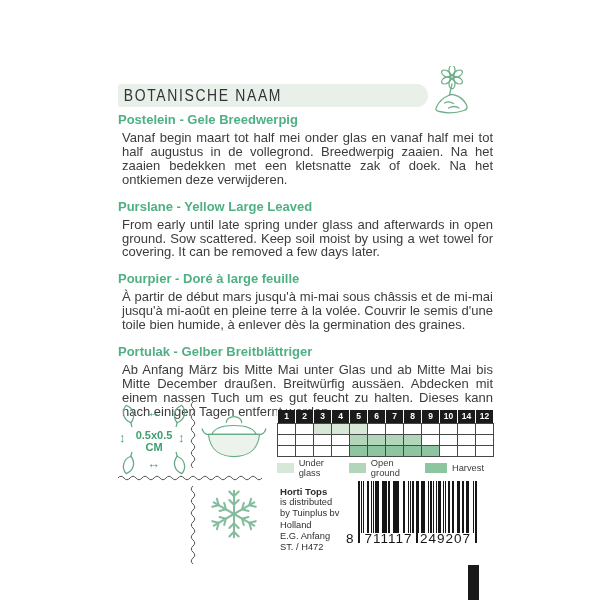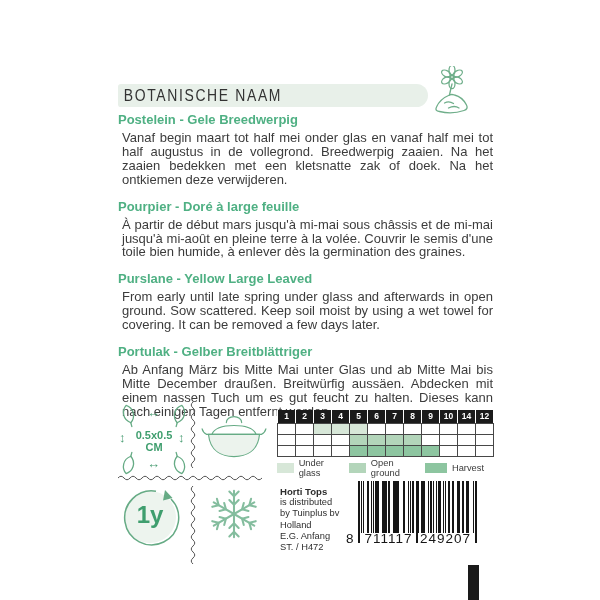--- a/index.html
+++ b/index.html
@@ -98,26 +98,26 @@
       <path d="M19.5 42 Q25.5 39 30 42"></path>
     </svg>
   </div>
 
   <div class="sections">
     <div class="sec">
       <h2>Postelein - Gele Breedwerpig</h2>
       <p>Vanaf begin maart tot half mei onder glas en vanaf half mei tot half augustus in de vollegrond. Breedwerpig zaaien. Na het zaaien bedekken met een kletsnatte zak of doek. Na het ontkiemen deze verwijderen.</p>
     </div>
     <div class="sec">
+      <h2>Purslane - Yellow Large Leaved</h2>
+      <p>From early until late spring under glass and afterwards in open ground. Sow scattered. Keep soil moist by using a wet towel for covering. It can be removed a few days later.</p>
+    </div>
+    <div class="sec">
       <h2>Pourpier - Doré à large feuille</h2>
       <p>À partir de début mars jusqu'à mi-mai sous châssis et de mi-mai jusqu'à mi-août en pleine terre à la volée. Couvrir le semis d'une toile bien humide, à enlever dès la germination des graines.</p>
-    </div>
-    <div class="sec">
-      <h2>Purslane - Yellow Large Leaved</h2>
-      <p>From early until late spring under glass and afterwards in open ground. Sow scattered. Keep soil moist by using a wet towel for covering. It can be removed a few days later.</p>
     </div>
     <div class="sec">
       <h2>Portulak - Gelber Breitblättriger</h2>
       <p>Ab Anfang März bis Mitte Mai unter Glas und ab Mitte Mai bis Mitte December draußen. Breitwürfig aussäen. Abdecken mit einem nassen Tuch um es gut feucht zu halten. Dieses kann nach einigen Tagen entfernt werden.</p>
     </div>
   </div>
 
   <div class="icon-grid">
 
     <div class="cell cell-spacing">
@@ -170,28 +170,20 @@
       <path d="M0 4 q3 -3.5 6 0 t6 0 t6 0 t6 0 t6 0 t6 0 t6 0 t6 0 t6 0 t6 0 t6 0 t6 0 t6 0 t6 0 t6 0 t6 0 t6 0 t6 0 t6 0 t6 0 t6 0 t6 0 t6 0 t6 0"></path>
     </svg>
 
     <svg class="wavy" style="left:71px;top:0;" width="8" height="70" viewBox="0 0 8 70" fill="none" stroke="#555" stroke-width="1">
       <path d="M4 0 q-3.5 3 0 6 t0 6 t0 6 t0 6 t0 6 t0 6 t0 6 t0 6 t0 6 t0 6 t0 6"></path>
     </svg>
     <svg class="wavy" style="left:71px;top:84px;" width="8" height="84" viewBox="0 0 8 84" fill="none" stroke="#555" stroke-width="1">
       <path d="M4 0 q-3.5 3 0 6 t0 6 t0 6 t0 6 t0 6 t0 6 t0 6 t0 6 t0 6 t0 6 t0 6 t0 6 t0 6"></path>
     </svg>
 
-    <div class="cell cell-year">
-      <div class="year-disc"></div>
-      <svg style="position:absolute;left:0;top:0;" width="60" height="60" viewBox="0 0 60 60" fill="none" stroke="#66ab85" stroke-width="1.5">
-        <path d="M36 4.2 A27 27 0 1 0 51 12"></path>
-        <path d="M45 3 L52.5 11 L43 13.5" fill="#66ab85" stroke="none"></path>
-      </svg>
-      <span class="year-label">1y</span>
-    </div>
 
     <div class="cell cell-snow">
       <svg width="56" height="58" viewBox="0 0 60 60" fill="none" stroke="#84bd9e" stroke-width="2.2" stroke-linecap="round">
         <defs>
           <g id="spoke">
             <line x1="30" y1="30" x2="30" y2="5"></line>
             <path d="M30 11 L25 6 M30 11 L35 6"></path>
             <path d="M30 20 L25 15 M30 20 L35 15"></path>
           </g>
         </defs>

